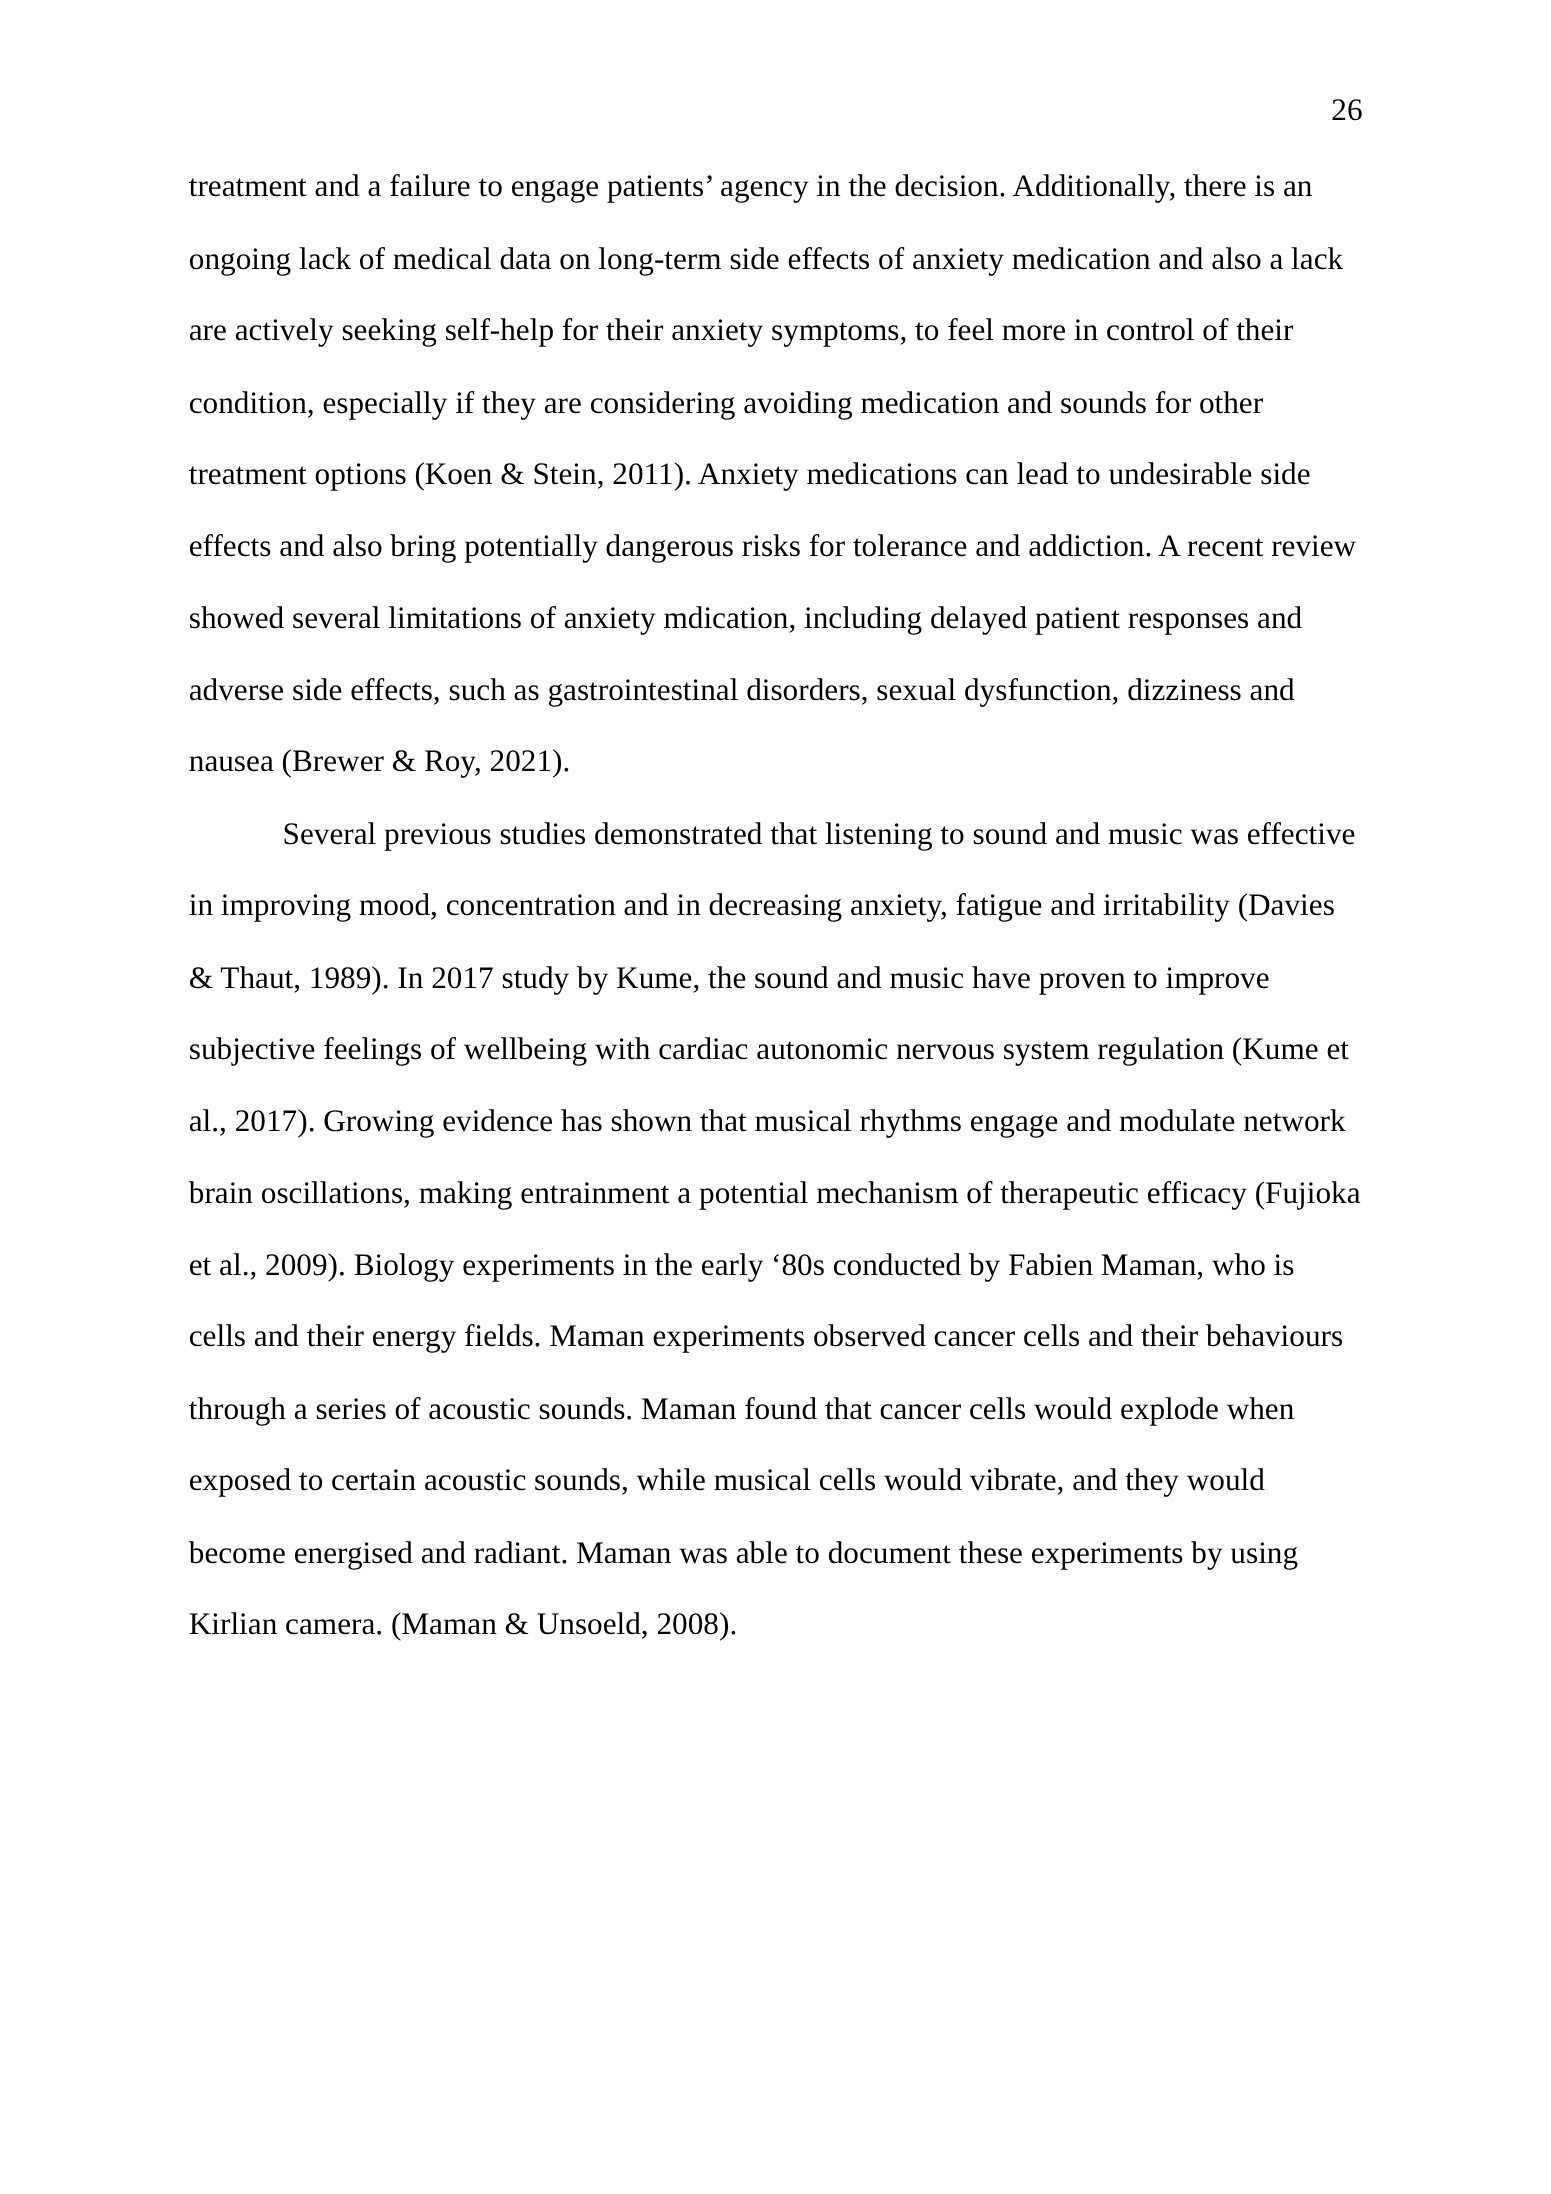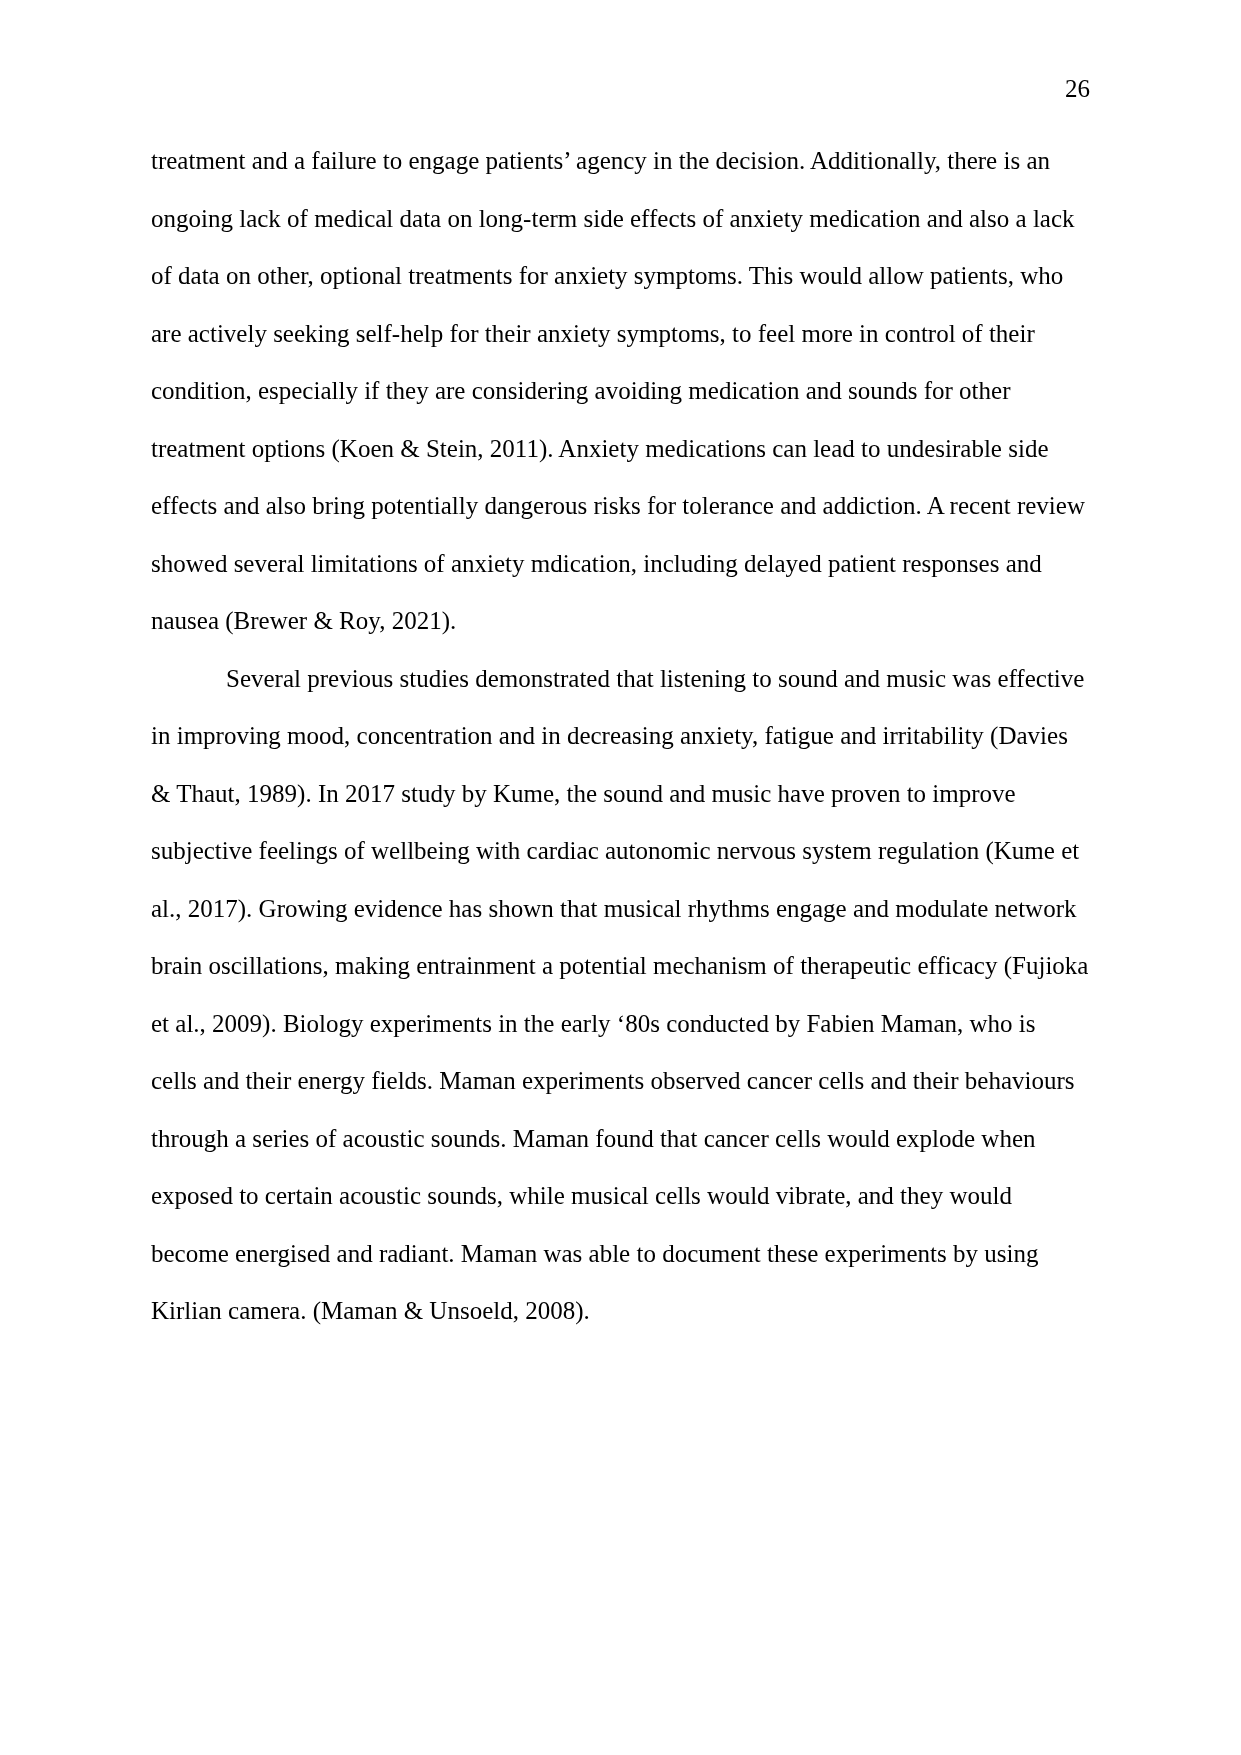--- a/index.html
+++ b/index.html
@@ -18,21 +18,21 @@
     .page-number {
       position: absolute;
       top: 74px;
       right: 151px;
       font-size: 25px;
       line-height: 30px;
     }
     .body-text {
       position: absolute;
       left: 151px;
-      top: 145px;
+      top: 134px;
       width: 960px;
     }
     .line {
       display: block;
       font-size: 25px;
       height: 57.5px;
       line-height: 32px;
       white-space: nowrap;
     }
     .line.indent {
@@ -41,26 +41,26 @@
   </style>
 </head>
 <body>
 
 <div class="page-number">26</div>
 
 <div class="body-text">
   <div class="paragraph">
     <span class="line">treatment and a failure to engage patients’ agency in the decision. Additionally, there is an</span>
     <span class="line">ongoing lack of medical data on long-term side effects of anxiety medication and also a lack</span>
-    <span class="line">of data on other, optional treatments for anxiety symptoms. This would allow patients, who</span>
     <span class="line">are actively seeking self-help for their anxiety symptoms, to feel more in control of their</span>
     <span class="line">condition, especially if they are considering avoiding medication and sounds for other</span>
     <span class="line">treatment options (Koen &amp; Stein, 2011). Anxiety medications can lead to undesirable side</span>
     <span class="line">effects and also bring potentially dangerous risks for tolerance and addiction. A recent review</span>
     <span class="line">showed several limitations of anxiety mdication, including delayed patient responses and</span>
+    <span class="line">adverse side effects, such as gastrointestinal disorders, sexual dysfunction, dizziness and</span>
     <span class="line">nausea (Brewer &amp; Roy, 2021).</span>
   </div>
   <div class="paragraph">
     <span class="line indent">Several previous studies demonstrated that listening to sound and music was effective</span>
     <span class="line">in improving mood, concentration and in decreasing anxiety, fatigue and irritability (Davies</span>
     <span class="line">&amp; Thaut, 1989). In 2017 study by Kume, the sound and music have proven to improve</span>
     <span class="line">subjective feelings of wellbeing with cardiac autonomic nervous system regulation (Kume et</span>
     <span class="line">al., 2017). Growing evidence has shown that musical rhythms engage and modulate network</span>
     <span class="line">brain oscillations, making entrainment a potential mechanism of therapeutic efficacy (Fujioka</span>
     <span class="line">et al., 2009). Biology experiments in the early ‘80s conducted by Fabien Maman, who is</span>

